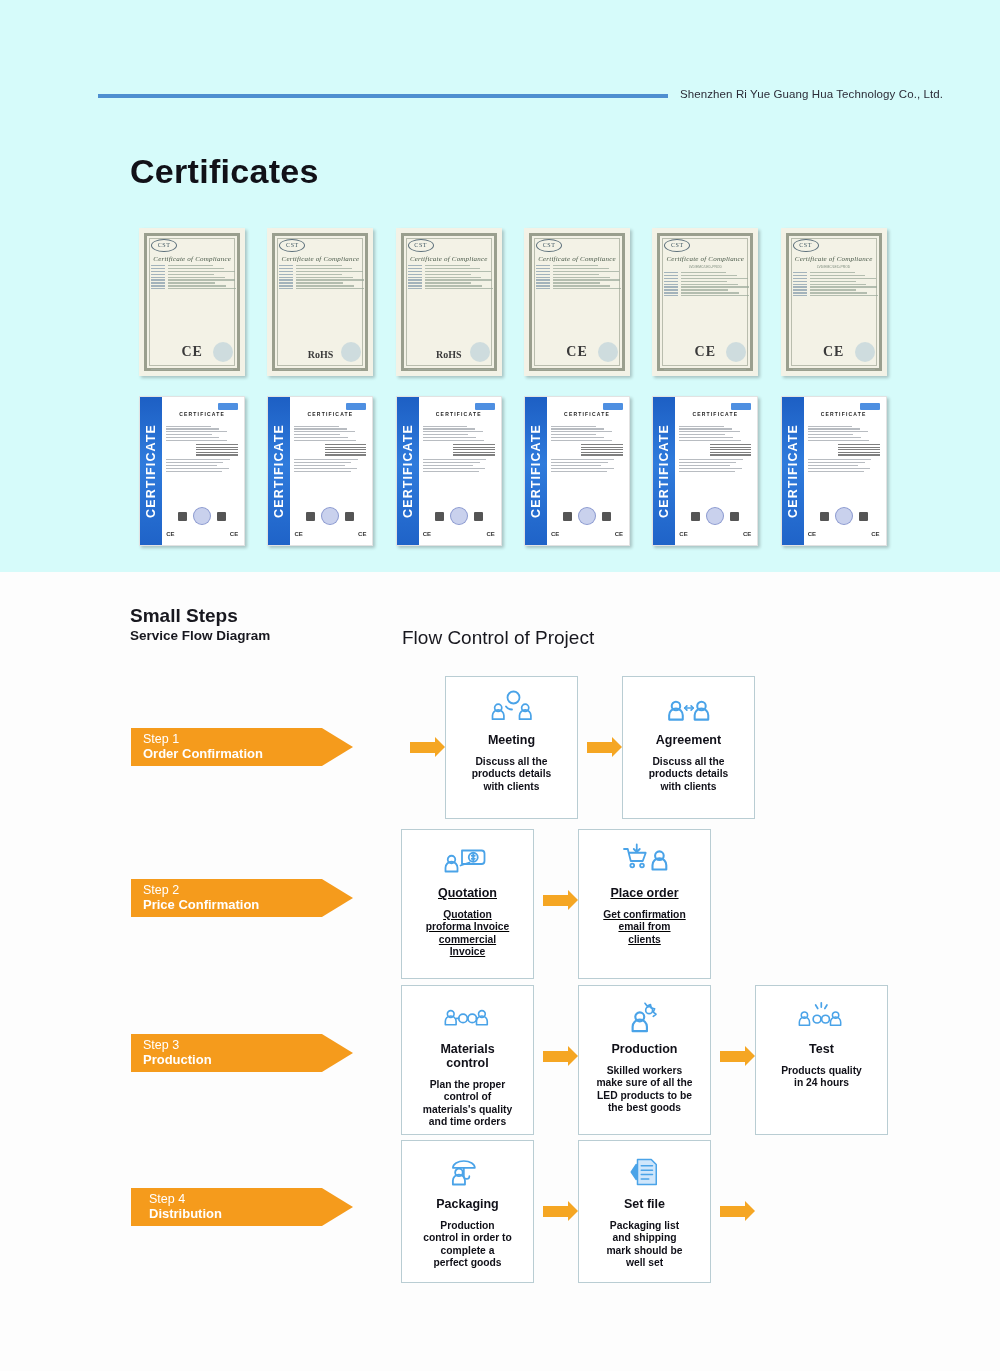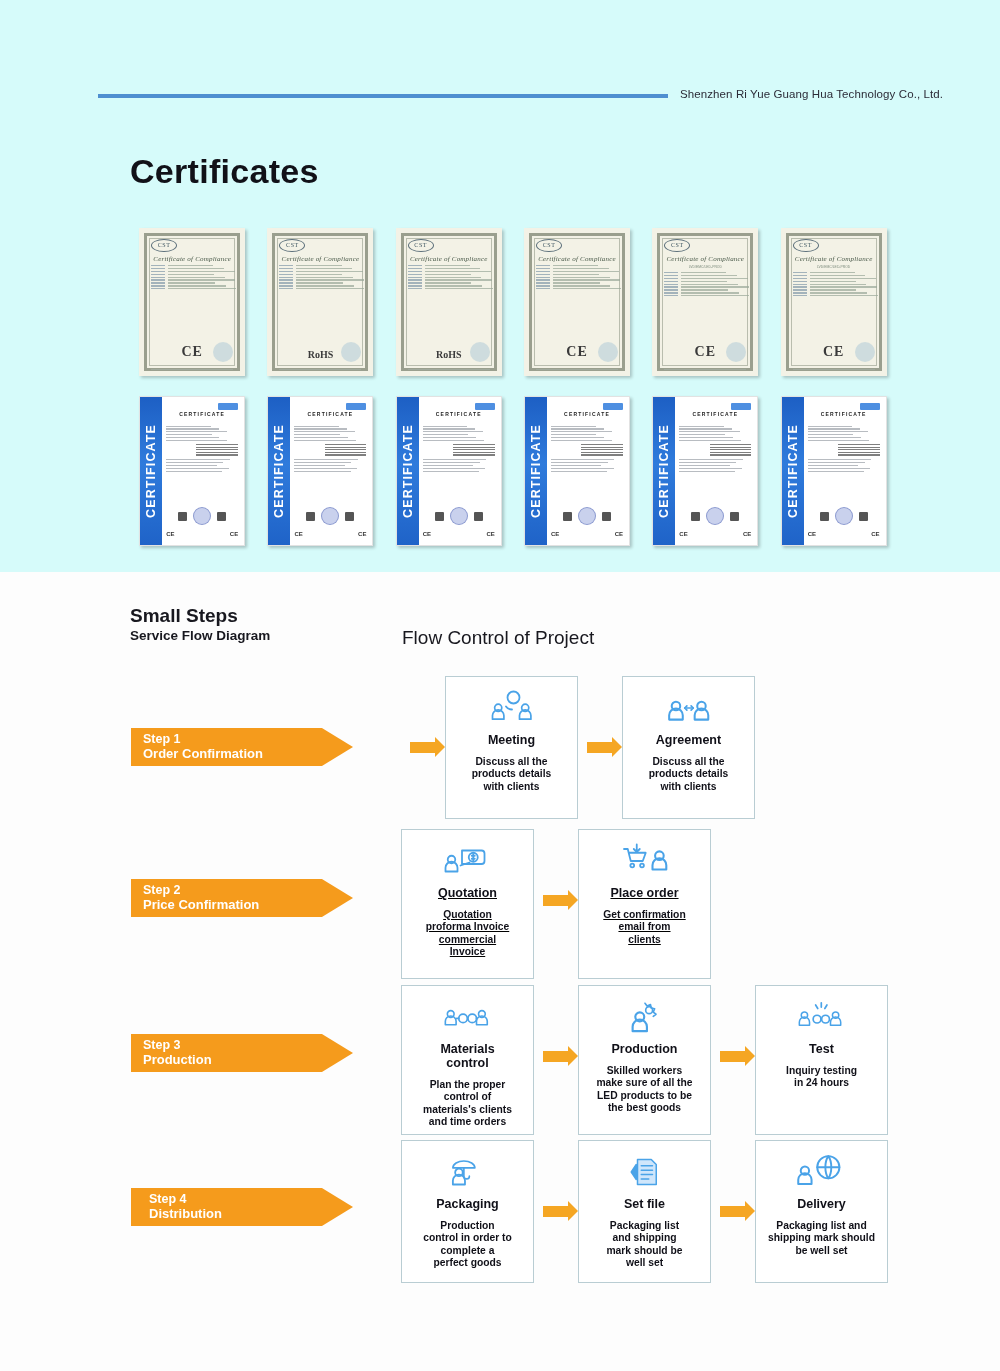--- a/index.html
+++ b/index.html
@@ -142,21 +142,21 @@
     font-size:19px;color:#18181f;
   }
 
   
   .step-arrow{
     position:absolute;left:131px;width:222px;height:38px;
     background:#f59b1c;
     clip-path:polygon(0 0, 86% 0, 100% 50%, 86% 100%, 0 100%);
     color:#ffffff;padding:4px 0 0 12px;box-sizing:border-box;
   }
-  .step-arrow .sa-num{font-size:12.5px;font-weight:bold;line-height:14px;}
+  .step-arrow .sa-num{font-size:12.5px;font-weight:normal;line-height:14px;}
   .step-arrow .sa-lbl{font-size:13px;font-weight:bold;line-height:15px;}
   #step-arrow-1{top:156px;}
   #step-arrow-2{top:307px;}
   #step-arrow-3{top:462px;}
   #step-arrow-4{top:616px;padding-left:18px;}
 
   
   .flow-row{position:absolute;left:401px;display:flex;align-items:flex-start;}
   #flow-row-1{top:104px;}
   #flow-row-2{top:257px;text-decoration:underline;}
@@ -845,21 +845,21 @@
             <path d="M16 26h3M44 26h-0"></path>
           </svg>
         </div>
         <div class="fb-title">
           <div>Materials</div>
           <div>control</div>
         </div>
         <div class="fb-desc">
           <div>Plan the proper</div>
           <div>control of</div>
-          <div>materials's clients</div>
+          <div>materials's quality</div>
           <div>and time orders</div>
         </div>
       </div>
       <div class="flow-gap">
         <div class="flow-arrow"></div>
       </div>
       <div class="flow-box tall">
         <div class="fb-icon">
           <svg width="44" height="38" viewBox="0 0 64 48" fill="none" stroke="#4aa3e8" stroke-width="2.4" stroke-linecap="round" stroke-linejoin="round">
             <g transform="translate(14,16) scale(1.3)">
@@ -896,21 +896,21 @@
             </g>
             <circle cx="25" cy="27" r="5.5"></circle>
             <circle cx="37" cy="27" r="5.5"></circle>
             <path d="M31 10v-6M26 12l-3-5M36 12l3-5"></path>
           </svg>
         </div>
         <div class="fb-title">
           <div>Test</div>
         </div>
         <div class="fb-desc">
-          <div>Inquiry testing</div>
+          <div>Products quality</div>
           <div>in 24 hours</div>
         </div>
       </div>
     </div>
   <div class="flow-row" id="flow-row-4">
       <div class="flow-box">
         <div class="fb-icon">
           <svg width="44" height="34" viewBox="0 0 64 48" fill="none" stroke="#4aa3e8" stroke-width="2.4" stroke-linecap="round" stroke-linejoin="round">
             <g transform="translate(10,18) scale(1.1)">
               <circle cx="8" cy="6" r="5"></circle>
@@ -947,34 +947,14 @@
         <div class="fb-desc">
           <div>Packaging list</div>
           <div>and shipping</div>
           <div>mark should be</div>
           <div>well set</div>
         </div>
       </div>
       <div class="flow-gap">
         <div class="flow-arrow"></div>
       </div>
-      <div class="flow-box">
-        <div class="fb-icon">
-          <svg width="52" height="38" viewBox="0 0 64 48" fill="none" stroke="#4aa3e8" stroke-width="2.4" stroke-linecap="round" stroke-linejoin="round">
-            <g transform="translate(2,16) scale(1.05)">
-              <circle cx="8" cy="6" r="5"></circle>
-              <path d="M0 22v-5a8 8 0 0 1 16 0v5z"></path>
-            </g>
-            <circle cx="40" cy="18" r="14"></circle>
-            <path d="M26 18h28M40 4c5 7 5 21 0 28M40 4c-5 7-5 21 0 28"></path>
-          </svg>
-        </div>
-        <div class="fb-title">
-          <div>Delivery</div>
-        </div>
-        <div class="fb-desc">
-          <div>Packaging list and</div>
-          <div>shipping mark should</div>
-          <div>be well set</div>
-        </div>
-      </div>
     </div>
 </div>
 
 </body></html>

